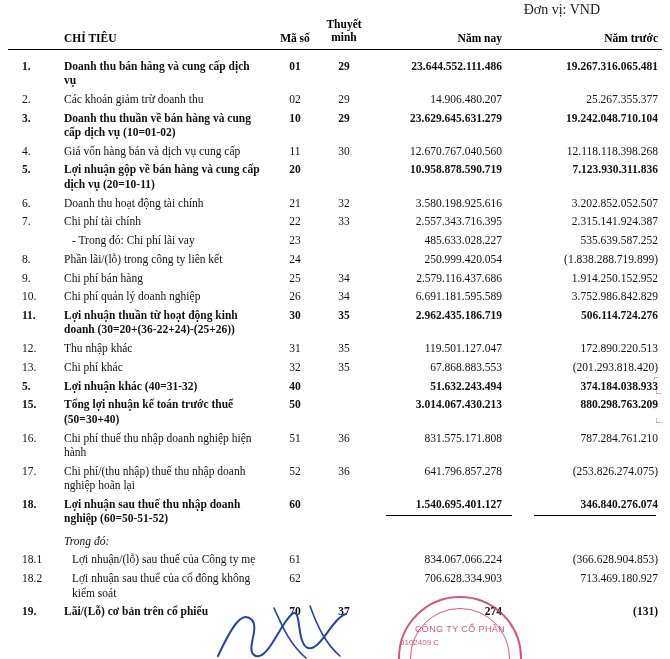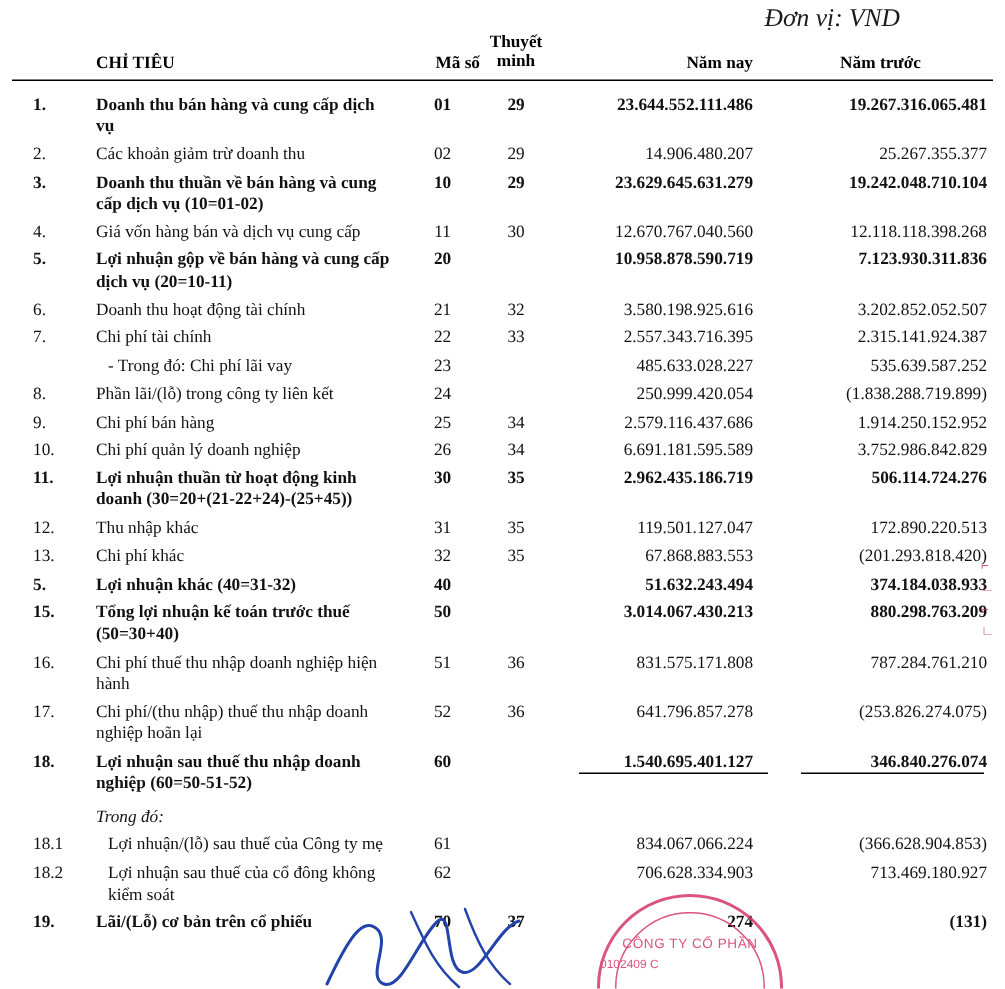--- a/index.html
+++ b/index.html
@@ -17,22 +17,21 @@
   }
   .page {
     position: relative;
     width: 670px;
     height: 659px;
     box-sizing: border-box;
     padding: 0 8px;
   }
   .unit-line {
     text-align: right;
-    font-size: 17px;
-    font-style: italic;
+    font-size: 14px;
     padding-right: 62px;
     padding-top: 2px;
     color: #1a1a1a;
   }
   table.fs {
     width: 100%;
     border-collapse: collapse;
     font-size: 11.5px;
     table-layout: fixed;
   }
@@ -46,24 +45,24 @@
   thead th {
     font-weight: bold;
     font-size: 11.5px;
     vertical-align: bottom;
     padding: 0 0 5px 0;
     border-bottom: 1.3px solid #000;
     color: #000;
     margin-top: 20px;
   }
   th.h-label { text-align: left; padding-left: 26px; }
-  th.h-ma    { text-align: right; }
+  th.h-ma    { text-align: center; }
   th.h-tm    { text-align: center; line-height: 1.15; }
   th.h-now   { text-align: right; padding-right: 14px; }
-  th.h-prev  { padding-right: 4px; }
+  th.h-prev  { text-align: right; padding-right: 4px; }
 
   tbody td {
     vertical-align: top;
     padding: 2.2px 0 2.2px 0;
     line-height: 1.25;
     color: #111;
   }
   td.no {
     text-align: left;
     padding-left: 14px;
@@ -283,21 +282,21 @@
         <td class="no">10.</td>
         <td class="label">Chi phí quản lý doanh nghiệp</td>
         <td class="ma">26</td>
         <td class="tm">34</td>
         <td class="now">6.691.181.595.589</td>
         <td class="prev">3.752.986.842.829</td>
       </tr>
 
       <tr class="bold">
         <td class="no">11.</td>
-        <td class="label">Lợi nhuận thuần từ hoạt động kinh doanh (30=20+(21-22+24)-(25+45))</td>
+        <td class="label">Lợi nhuận thuần từ hoạt động kinh doanh (30=20+(36-22+24)-(25+26))</td>
         <td class="ma">30</td>
         <td class="tm">35</td>
         <td class="now">2.962.435.186.719</td>
         <td class="prev">506.114.724.276</td>
       </tr>
 
       <tr>
         <td class="no">12.</td>
         <td class="label">Thu nhập khác</td>
         <td class="ma">31</td>

